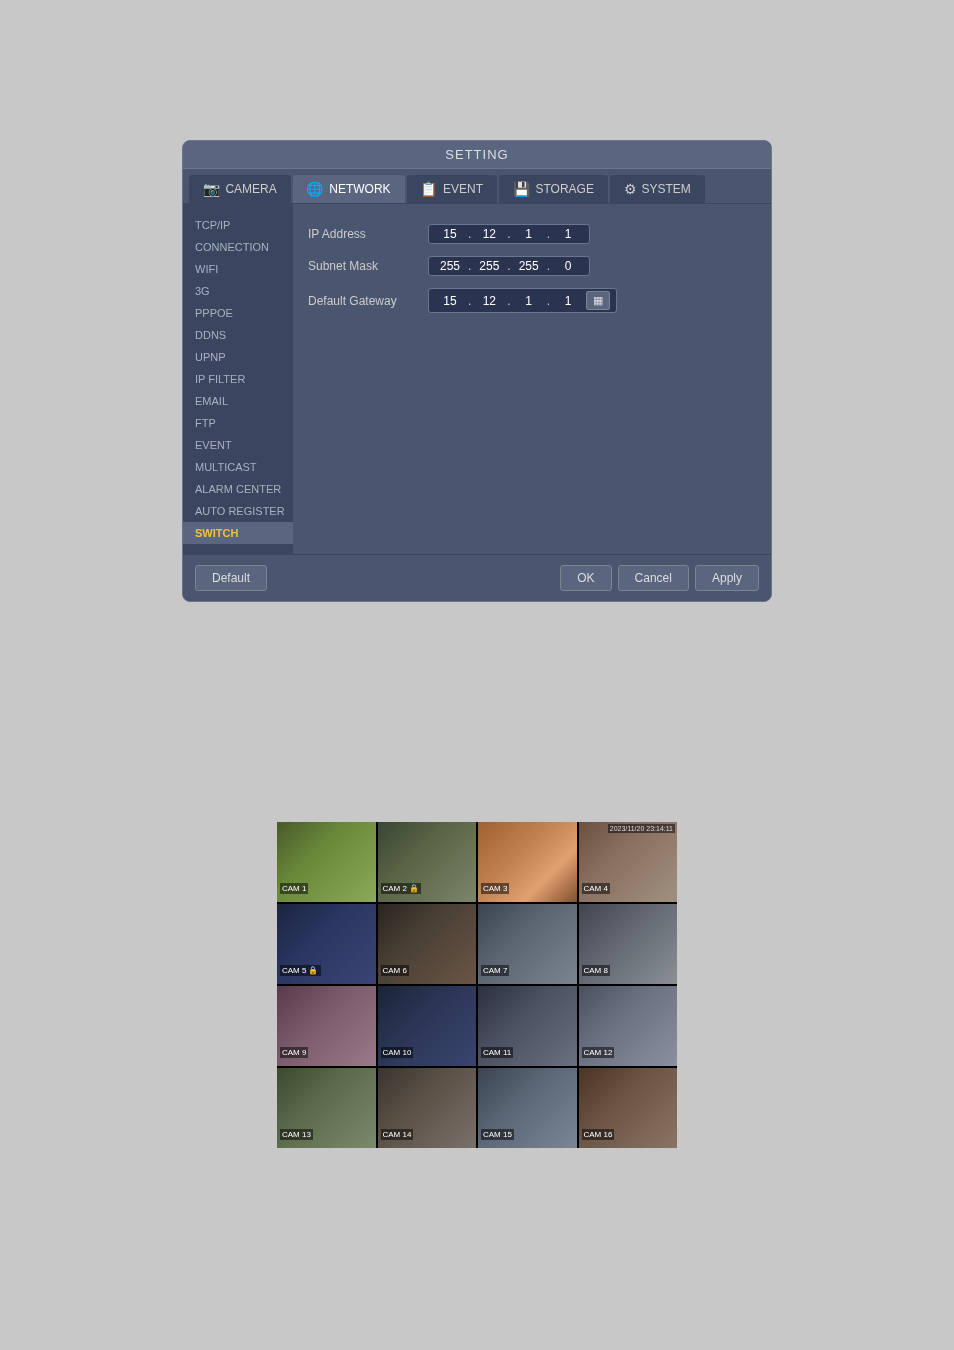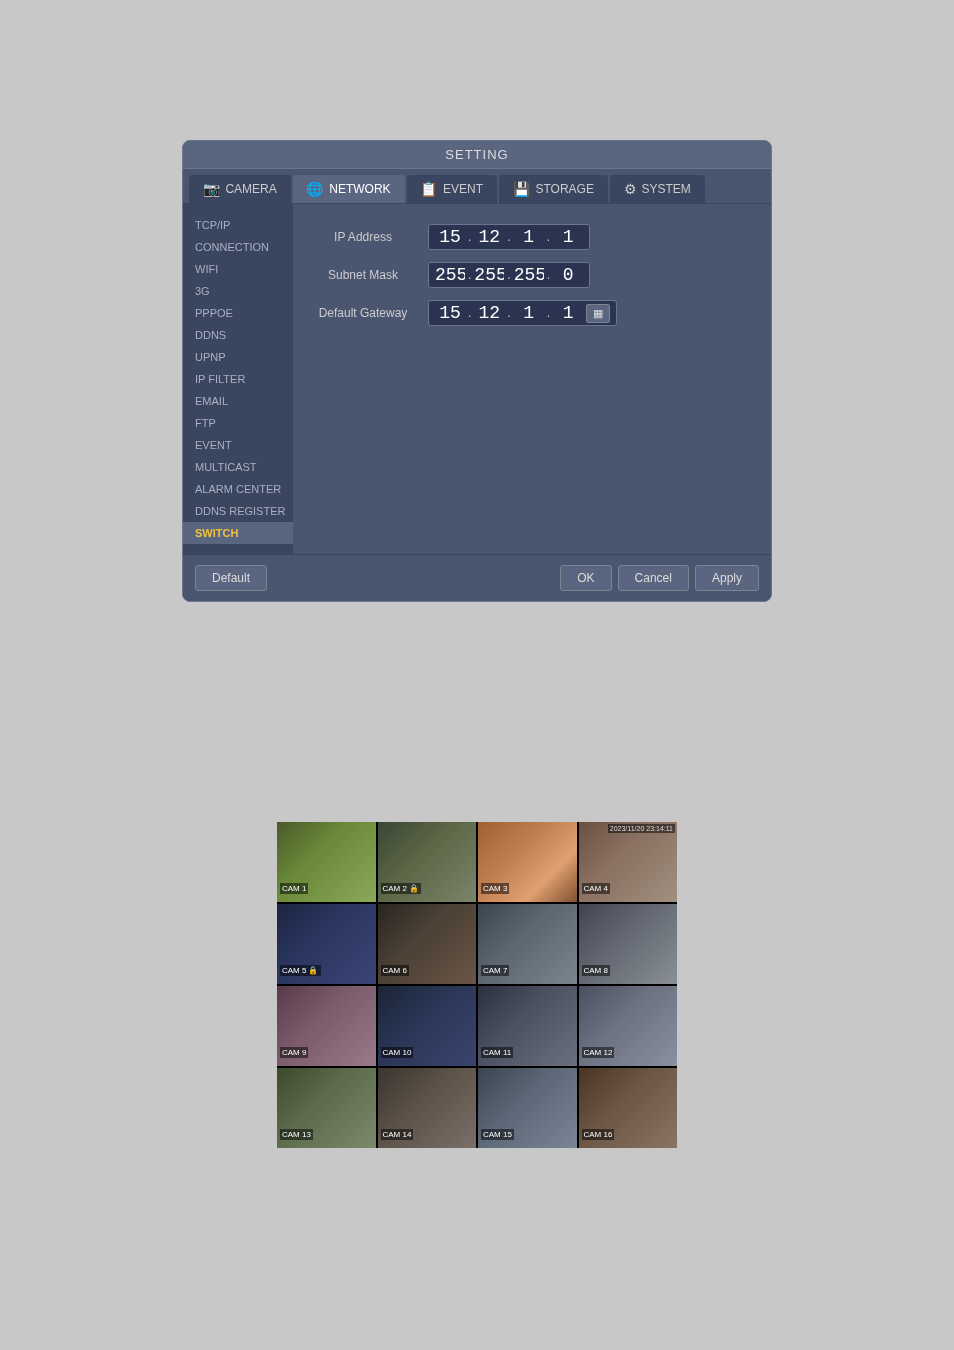--- a/index.html
+++ b/index.html
@@ -107,43 +107,42 @@
       display: flex;
       align-items: center;
       margin-bottom: 12px;
       gap: 10px;
     }
 
     .field-label {
       font-size: 12px;
       color: #ccc;
       width: 110px;
-      text-align: center;
+      text-align: left;
       flex-shrink: 0;
     }
 
     .ip-group {
       display: flex;
       align-items: center;
       background: #2a3450;
       border: 1px solid #6a7590;
       border-radius: 3px;
       padding: 2px 6px;
       gap: 3px;
     }
 
     .ip-octet {
       width: 30px;
       background: transparent;
       border: none;
       color: #fff;
-      font-size: 18px;
+      font-size: 12px;
       text-align: center;
       outline: none;
-      font-family: Liberation Mono, monospace;
     }
 
     .ip-dot {
       color: #ccc;
       font-size: 12px;
     }
 
     .btn-small {
       background: #5a6580;
       border: 1px solid #7a8590;
@@ -276,21 +275,21 @@
         <div class="sidebar-item"><span>3G</span></div>
         <div class="sidebar-item"><span>PPPOE</span></div>
         <div class="sidebar-item"><span>DDNS</span></div>
         <div class="sidebar-item"><span>UPNP</span></div>
         <div class="sidebar-item"><span>IP FILTER</span></div>
         <div class="sidebar-item"><span>EMAIL</span></div>
         <div class="sidebar-item"><span>FTP</span></div>
         <div class="sidebar-item"><span>EVENT</span></div>
         <div class="sidebar-item"><span>MULTICAST</span></div>
         <div class="sidebar-item"><span>ALARM CENTER</span></div>
-        <div class="sidebar-item"><span>DDNS REGISTER</span></div>
+        <div class="sidebar-item"><span>AUTO REGISTER</span></div>
         <div class="sidebar-item active"><span>SWITCH</span></div>
       </div>
 
       <div class="main-content">
 
         <div class="field-row">
           <span class="field-label">IP Address</span>
           <div class="ip-group">
             <input class="ip-octet" type="text" value="15" style="">
             <span class="ip-dot">.</span>

